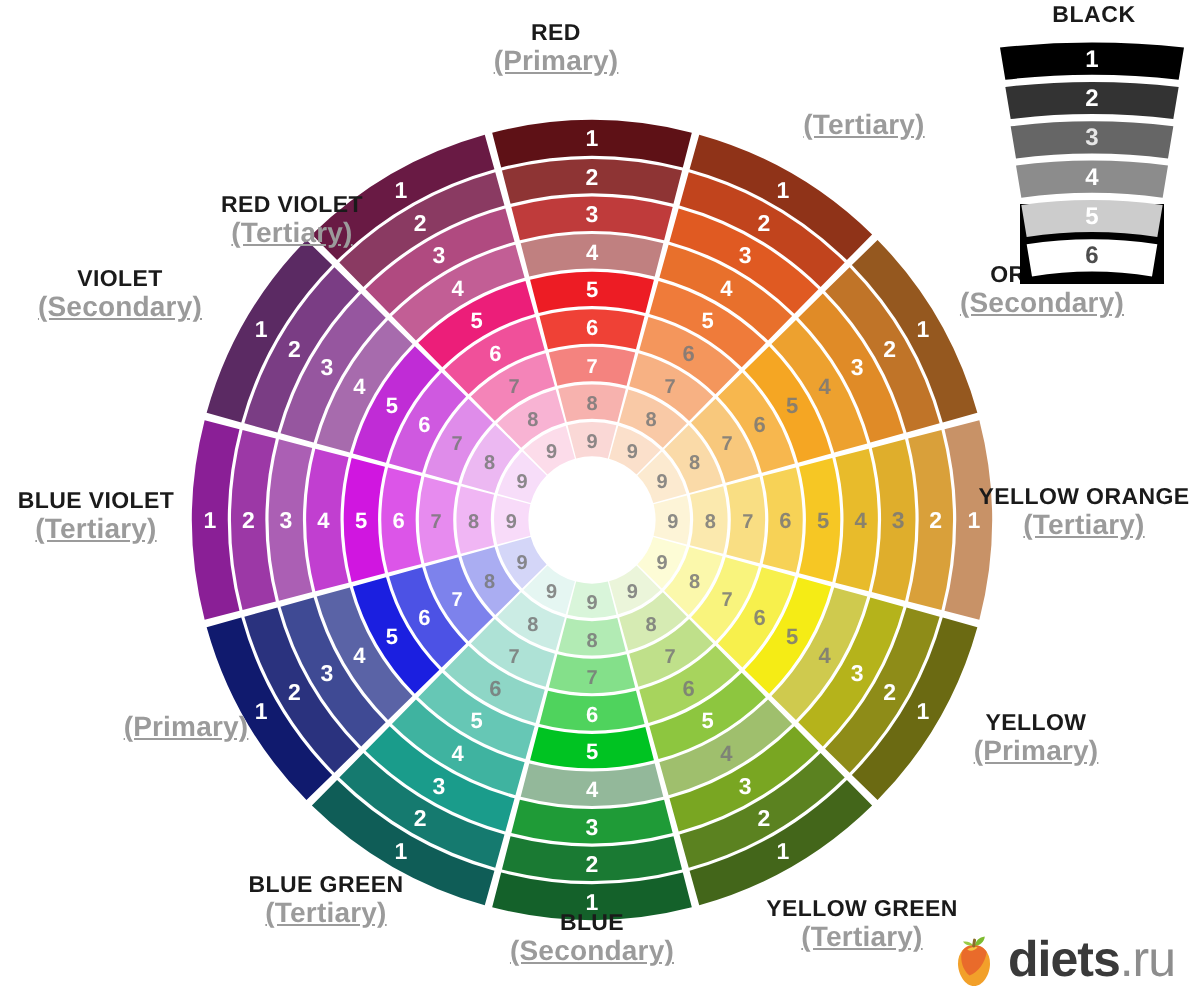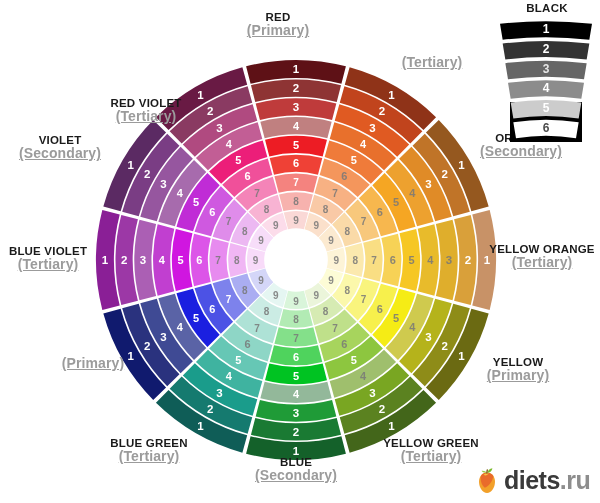--- a/index.html
+++ b/index.html
@@ -29,21 +29,21 @@
     position:absolute;left:497px;top:2px;width:100px;text-align:center;
     font-size:11.5px;font-weight:bold;color:#1a1a1a;letter-spacing:.3px;
   }
 
   
   #logo{position:absolute;left:470px;top:462px;height:36px;display:flex;align-items:center;}
   #logo-text{
     font-size:25px;font-weight:bold;color:#3a3a3a;letter-spacing:-0.5px;
     font-family:"Liberation Sans", sans-serif;
   }
-  #logo-text .ru{color:#8d8d8d;font-weight:bold;}
+  #logo-text .ru{color:#8d8d8d;font-weight:normal;}
 </style>
 </head>
 <body>
 
 <div id="wheel-wrap">
   <svg id="wheel-svg" width="600" height="503" viewBox="0 0 600 503">
     <g id="wheel-sectors">
         <path d="M246.0929918748916 66.32684610406025 A200 200 0 0 1 345.9070081251085 66.32684610406028 L341.42092261697377 83.73591071537305 A182.02222222222224 182.02222222222224 0 0 0 250.57907738302634 83.73591071537302 Z" fill="#5e1116"></path>
         <path d="M250.97833344802723 85.28529594654057 A180.42222222222222 180.42222222222222 0 0 1 341.0216665519729 85.2852959465406 L336.73520907633855 101.91966794226963 A163.24444444444447 163.24444444444447 0 0 0 255.26479092366154 101.9196679422696 Z" fill="#8e3434"></path>
         <path d="M255.6640469886624 103.46905317343715 A161.64444444444445 161.64444444444445 0 0 1 336.33595301133766 103.46905317343715 L332.0494955357034 120.10342516916617 A144.4666666666667 144.4666666666667 0 0 0 259.9505044642967 120.10342516916614 Z" fill="#bf3b3b"></path>
@@ -280,29 +280,29 @@
       <div class="kd">(Secondary)</div>
     </div>
     <div class="wlabel" style="left: 452px; top: 243px; width: 180px;">
       <div class="nm">YELLOW ORANGE</div>
       <div class="kd">(Tertiary)</div>
     </div>
     <div class="wlabel" style="left: 428px; top: 356px; width: 180px;">
       <div class="nm">YELLOW</div>
       <div class="kd">(Primary)</div>
     </div>
-    <div class="wlabel" style="left: 341px; top: 437px; width: 180px;">
+    <div class="wlabel" style="left: 341px; top: 449px; width: 180px;">
       <div class="nm">YELLOW GREEN</div>
       <div class="kd">(Tertiary)</div>
     </div>
     <div class="wlabel" style="left: 206px; top: 456px; width: 180px;">
       <div class="nm">BLUE</div>
       <div class="kd">(Secondary)</div>
     </div>
-    <div class="wlabel" style="left: 59px; top: 437px; width: 180px;">
+    <div class="wlabel" style="left: 73px; top: 437px; width: 180px;">
       <div class="nm">BLUE GREEN</div>
       <div class="kd">(Tertiary)</div>
     </div>
     <div class="wlabel" style="left: 3px; top: 356px; width: 180px;">
       <div class="kd">(Primary)</div>
     </div>
     <div class="wlabel" style="left: -42px; top: 245px; width: 180px;">
       <div class="nm">BLUE VIOLET</div>
       <div class="kd">(Tertiary)</div>
     </div>

